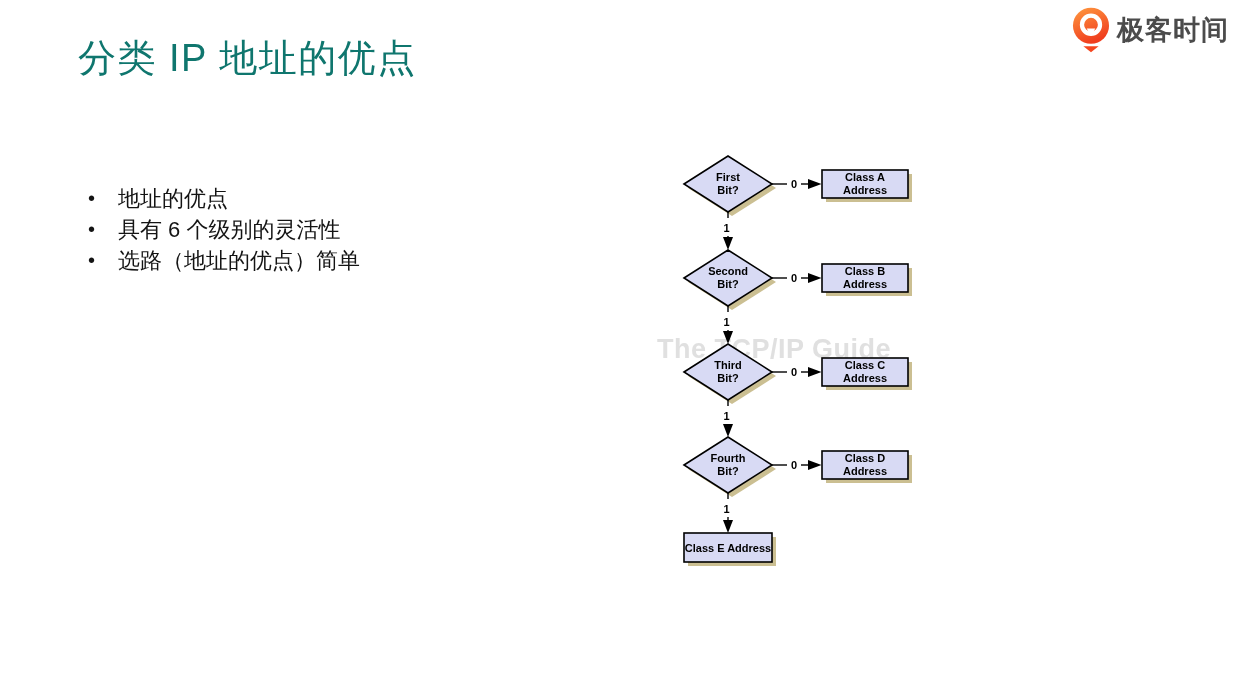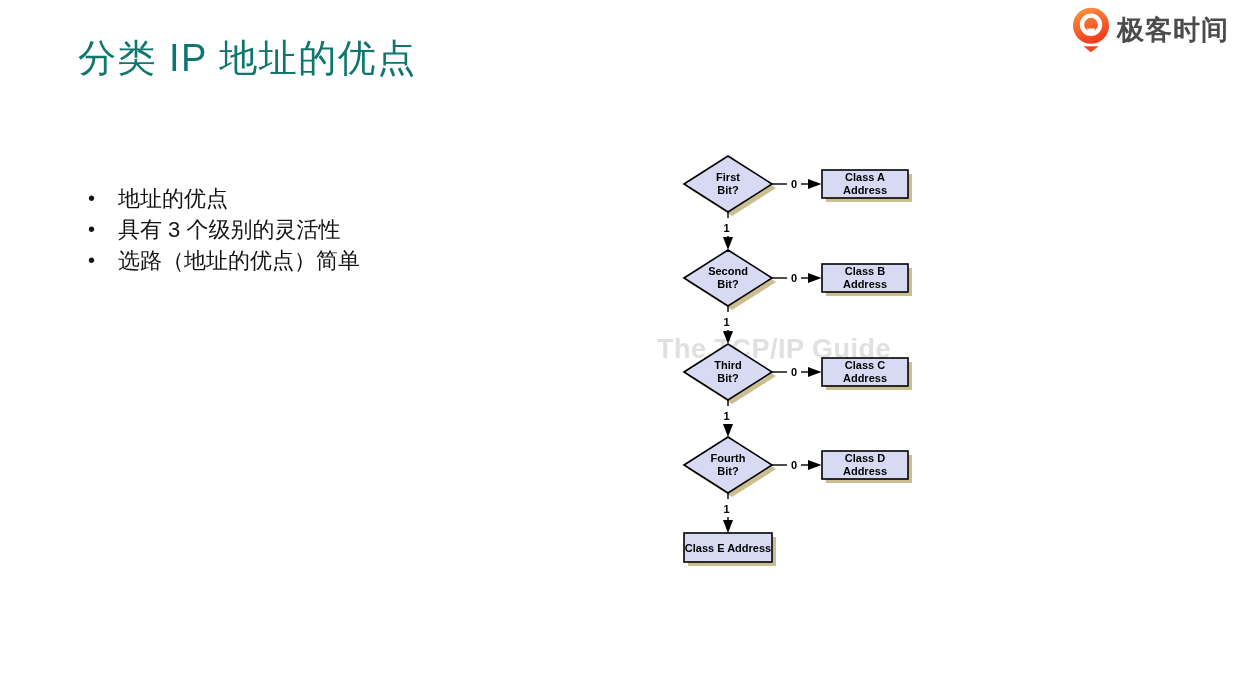--- a/index.html
+++ b/index.html
@@ -60,21 +60,21 @@
 
   <h1 class="title">分类 IP 地址的优点</h1>
 
   <div class="bullets">
     <div class="bullet-row">
       <span class="bullet-dot">•</span>
       <span>地址的优点</span>
     </div>
     <div class="bullet-row">
       <span class="bullet-dot">•</span>
-      <span>具有 3 个级别的灵活性</span>
+      <span>具有 6 个级别的灵活性</span>
     </div>
     <div class="bullet-row">
       <span class="bullet-dot">•</span>
       <span>选路（地址的优点）简单</span>
     </div>
   </div>
 
   <div class="watermark">The TCP/IP Guide</div>
 
   <div class="flow">

